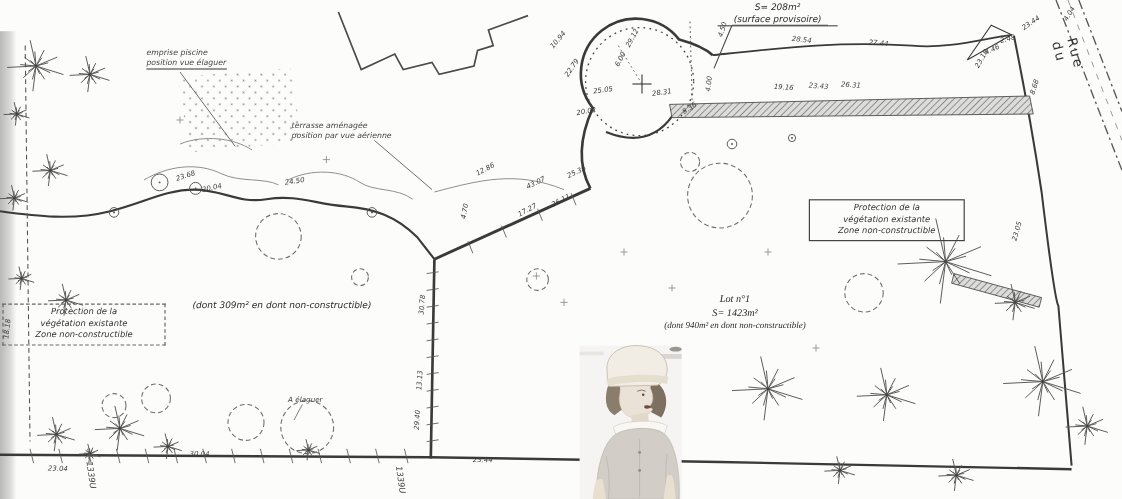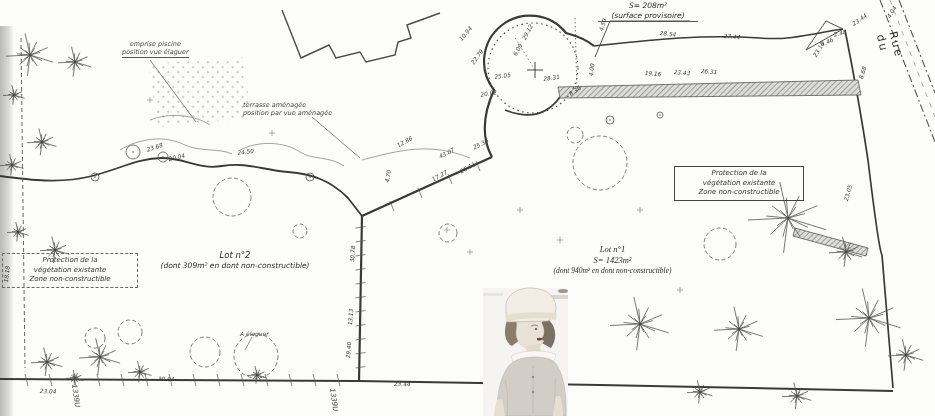--- a/index.html
+++ b/index.html
@@ -224,21 +224,20 @@
   </svg>
 
   <div class="layer">
 
     <div class="lbl ctr underlined" style="left:598px;top:1px;width:100px;font-size:7.5px;line-height:9.5px;">
       <div>S= 208m²</div>
       <div>(surface provisoire)</div>
     </div>
 
     <div class="lbl ctr lot" style="left:140px;top:250px;width:190px;">
-      <div class="t">Lot n°2</div>
       <div class="n">(dont 309m² en dont non-constructible)</div>
     </div>
 
     <div class="lbl ctr lot" style="left:515px;top:244px;width:195px;font-family:Liberation Serif, serif;">
       <div class="t">Lot n°1</div>
       <div class="t">S= 1423m²</div>
       <div class="n">(dont 940m² en dont non-constructible)</div>
     </div>
 
     <div class="lbl ctr protect dashed" style="left:2px;top:253px;width:104px;">
@@ -246,28 +245,28 @@
       <div>végétation existante</div>
       <div>Zone non-constructible</div>
     </div>
 
     <div class="lbl ctr protect solid" style="left:674px;top:166px;width:98px;">
       <div>Protection de la</div>
       <div>végétation existante</div>
       <div>Zone non-constructible</div>
     </div>
 
-    <div class="lbl tiny underlined" style="left:122px;top:40px;text-align:center;">
+    <div class="lbl tiny underlined" style="left:122px;top:40px;">
       <div>emprise piscine</div>
       <div>position vue élaguer</div>
     </div>
 
     <div class="lbl tiny" style="left:243px;top:101px;">
       <div>terrasse aménagée</div>
-      <div>position par vue aménagée</div>
+      <div>position par vue aérienne</div>
     </div>
 
     <div class="lbl tiny" style="left:240px;top:330px;font-size:6px;">A élaguer</div>
 
     <div class="street">Rue du</div>
 
     <div id="measurements">
         <span class="meas" style="left: 521px; top: 38px; transform: rotate(-62deg);">29.12</span>
         <span class="meas" style="left: 512px; top: 54px; transform: rotate(-62deg);">6.00</span>
         <span class="meas" style="left: 494px; top: 74px; transform: rotate(-8deg);">25.05</span>

